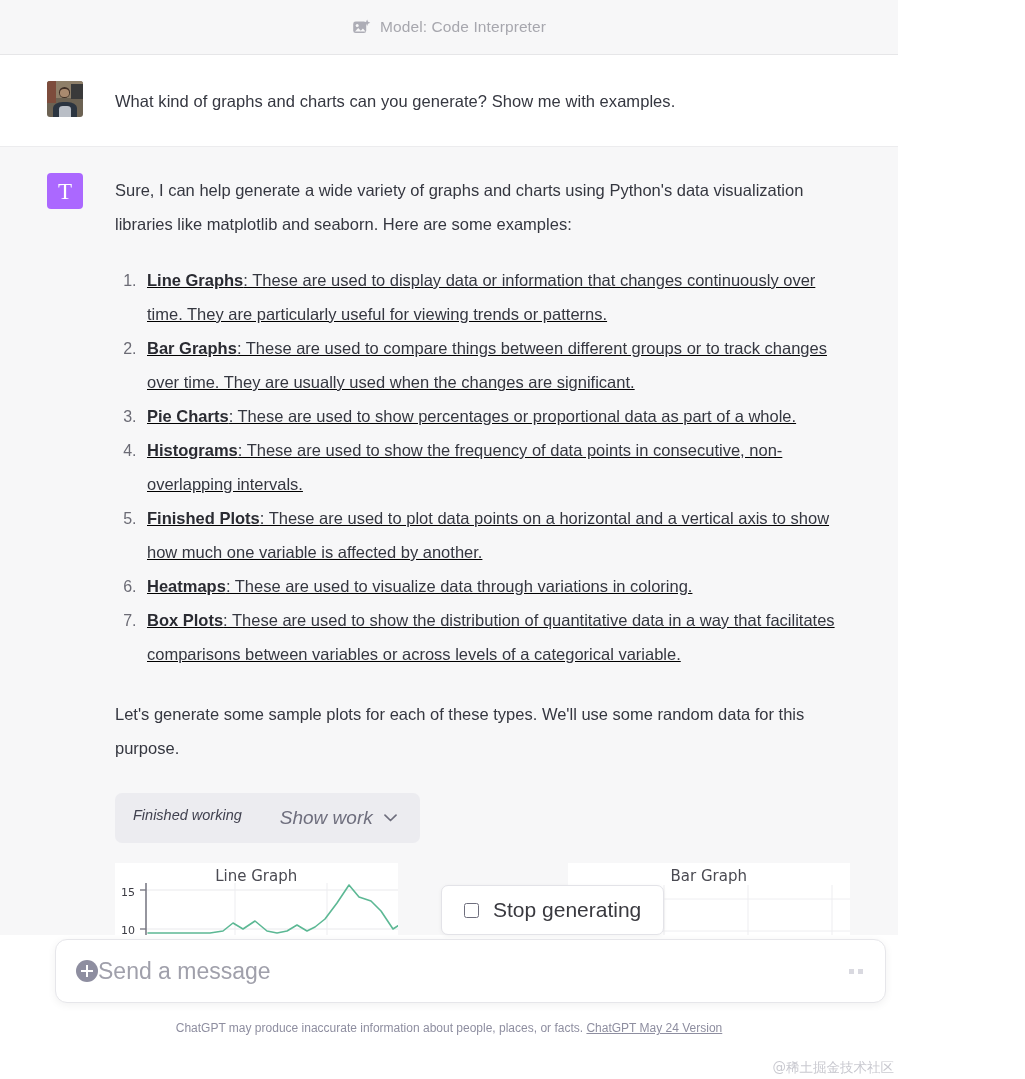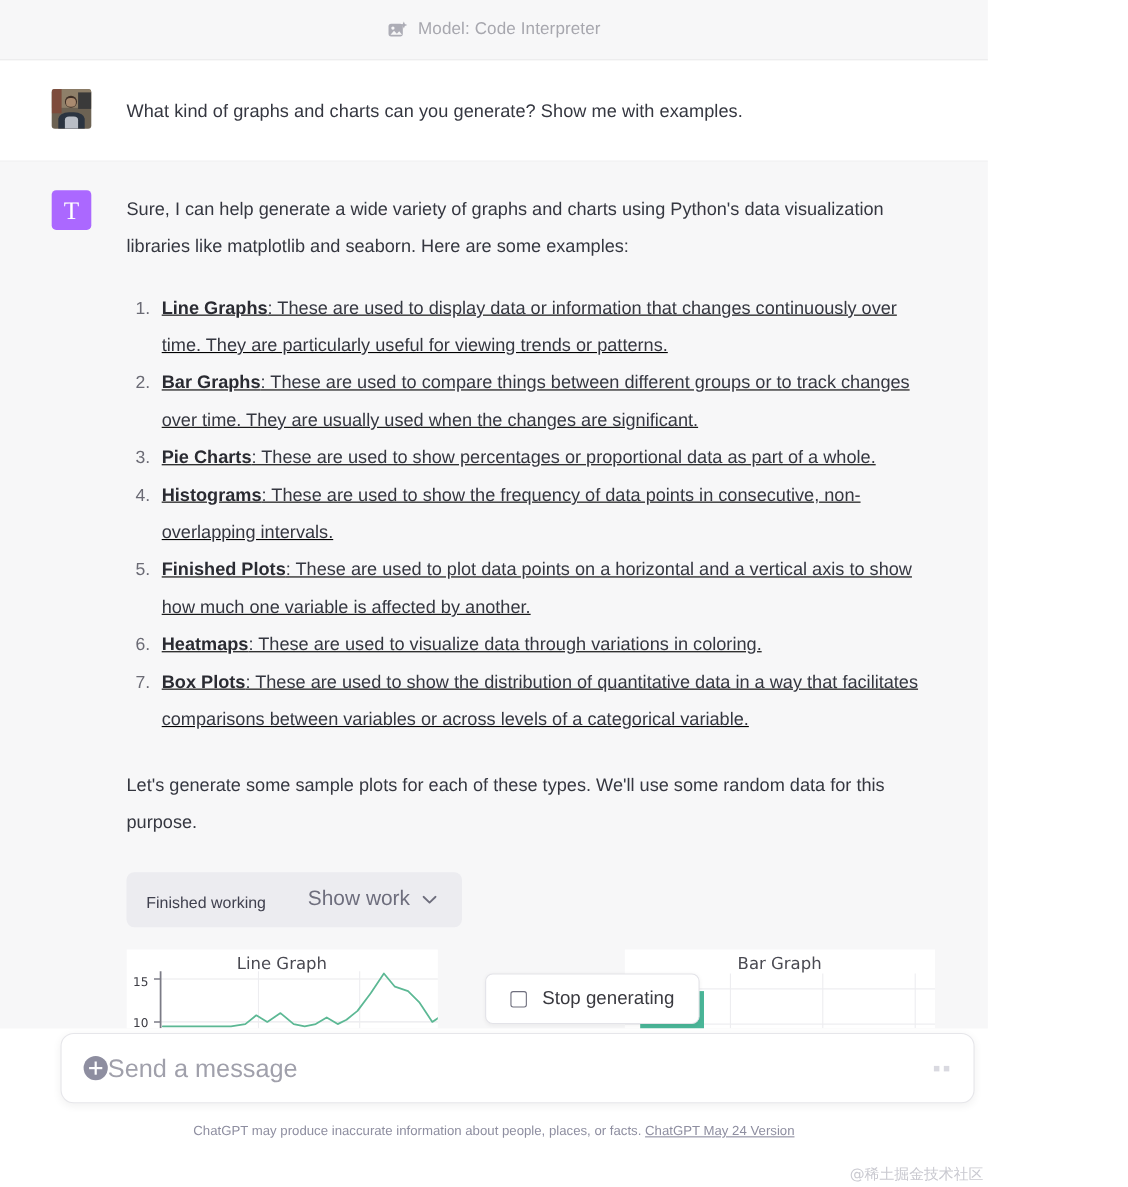--- a/index.html
+++ b/index.html
@@ -102,26 +102,27 @@
   }
   ol.list li::marker { color: #6b6b75; font-size: 16px; }
   ol.list li b { font-weight: 700; color: #2a2b32; }
 
   .closing { margin-top: 26px; }
 
   
   .work-box {
     margin-top: 28px;
     display: inline-flex;
-    align-items: flex-end;
+    align-items: flex-start;
     gap: 38px;
     background: #ececf0;
     border-radius: 7px;
     padding: 14px 22px 14px 18px;
     min-width: 305px;
+    font-style: italic;
   }
   .work-label { font-size: 14.5px; color: #40414f; }
   .show-work {
     display: inline-flex; align-items: center; gap: 11px;
     font-size: 19px; color: #6e6e7d; cursor: pointer;
   }
   .chev { width: 13px; height: 8px; color: #6e6e7d; display:inline-flex; }
 
   
   .charts {
@@ -174,21 +175,21 @@
     padding: 12px 22px;
     box-shadow: 0 1px 4px rgba(0,0,0,.05);
     cursor: pointer;
     z-index: 20;
   }
   .stop-sq {
     width: 15px; height: 15px;
     border: 1.6px solid #6e6e7d;
     border-radius: 2.5px;
   }
-  .stop-text { font-size: 17px; color: #39393f; }
+  .stop-text { font-size: 21px; color: #39393f; }
 
   
   .composer-wrap {
     position: absolute;
     left: 0; right: 0; bottom: 0;
     padding: 0 55px 0 55px;
     background: linear-gradient(to bottom, rgba(247,247,248,0) 0%, #ffffff 22%, #ffffff 100%);
     height: 145px;
     z-index: 30;
   }

